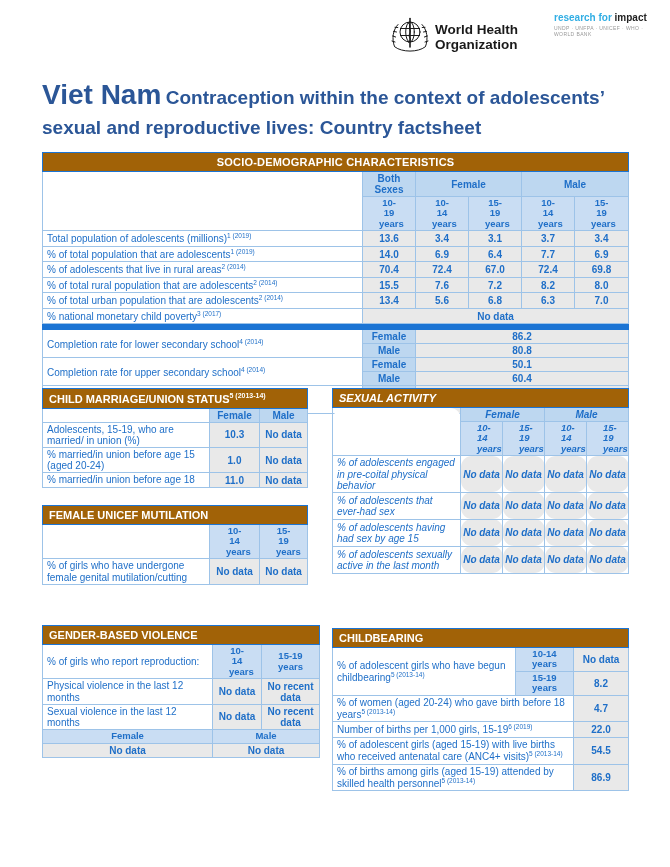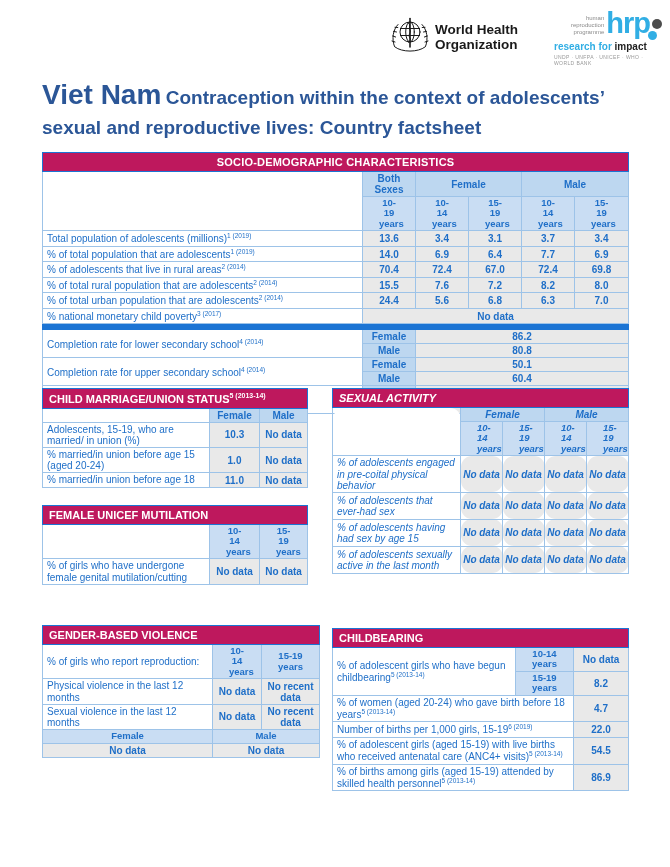--- a/index.html
+++ b/index.html
@@ -23,21 +23,21 @@
   .hrp-cosponsors { font-size:5px; color:#999; padding-left:14px; margin-top:2px; letter-spacing:0.4px; }
 
   
   #title { left:42px; top:76px; width:592px; color:#2B5697; line-height:1.38; }
   .country { font-size:28px; font-weight:bold; }
   .subtitle { font-size:19px; font-weight:bold; }
 
   
   table { border-collapse:collapse; table-layout:fixed; width:100%; }
   td { border:1px solid #9DC3E8; color:#1F6FC8; vertical-align:middle; }
-  .bar { background:#be185d; color:#fff; font-weight:bold; font-size:11px; padding:3px 6px; border:1px solid #1B74D4; text-align:left; }
+  .bar { background:#a16207; color:#fff; font-weight:bold; font-size:11px; padding:3px 6px; border:1px solid #1B74D4; text-align:left; }
   .bar.center { text-align:center; letter-spacing:0.2px; }
   .bar-sup { font-size:7px; }
   .lbl { background:#fff; font-size:10px; padding:1px 4px; line-height:1.12; }
   .lbl sup { font-size:6.5px; }
   .hdr { background:#BDD7F0; font-weight:bold; font-size:10px; text-align:center; padding:1px 2px; line-height:1.1; }
   .hdr-lt { background:#C9DDF3; font-weight:bold; font-size:9.5px; text-align:center; padding:1px 16px; line-height:1.1; }
   .val { background:#E9E9E9; font-weight:bold; font-size:10px; text-align:center; padding:1px 2px; line-height:1.1; }
   .sep-row td { background:#1B74D4; border:1px solid #1B74D4; height:6px; padding:0; }
 
   
@@ -70,32 +70,20 @@
         <path d="M35 26 l3 -1 M34.4 21 l3 -1 M33.5 16 l3 -0.6 M32.2 11.5 l2.8 -0.2"></path>
       </svg>
     </span>
     <div class="who-name">
       <div>World Health</div>
       <div>Organization</div>
     </div>
   </div>
 
   <div class="abs" id="hrp-logo">
-    <div class="hrp-row1">
-      <div class="hrp-programme">
-        <div>human</div>
-        <div>reproduction</div>
-        <div>programme</div>
-      </div>
-      <div class="hrp-acronym">hrp</div>
-      <div class="hrp-dots">
-        <div class="dot-dark"></div>
-        <div class="dot-blue"></div>
-      </div>
-    </div>
     <div class="hrp-tagline">
       <span class="tag-light">research for</span>
       <span class="tag-bold">impact</span>
     </div>
     <div class="hrp-cosponsors">UNDP · UNFPA · UNICEF · WHO · WORLD BANK</div>
   </div>
 
   <div class="abs" id="title">
     <span class="country">Viet Nam</span>
     <span class="subtitle">Contraception within the context of adolescents’ sexual and reproductive lives: Country factsheet</span>
@@ -155,21 +143,21 @@
       <tr>
         <td class="lbl"><span>% of total rural population that are adolescents</span><sup>2 (2014)</sup></td>
         <td class="val">15.5</td>
         <td class="val">7.6</td>
         <td class="val">7.2</td>
         <td class="val">8.2</td>
         <td class="val">8.0</td>
       </tr>
       <tr>
         <td class="lbl"><span>% of total urban population that are adolescents</span><sup>2 (2014)</sup></td>
-        <td class="val">24.4</td>
+        <td class="val">13.4</td>
         <td class="val">5.6</td>
         <td class="val">6.8</td>
         <td class="val">6.3</td>
         <td class="val">7.0</td>
       </tr>
       <tr>
         <td class="lbl"><span>% national monetary child poverty</span><sup>3 (2017)</sup></td>
         <td class="val" colspan="5">No data</td>
       </tr>
       <tr class="sep-row">

